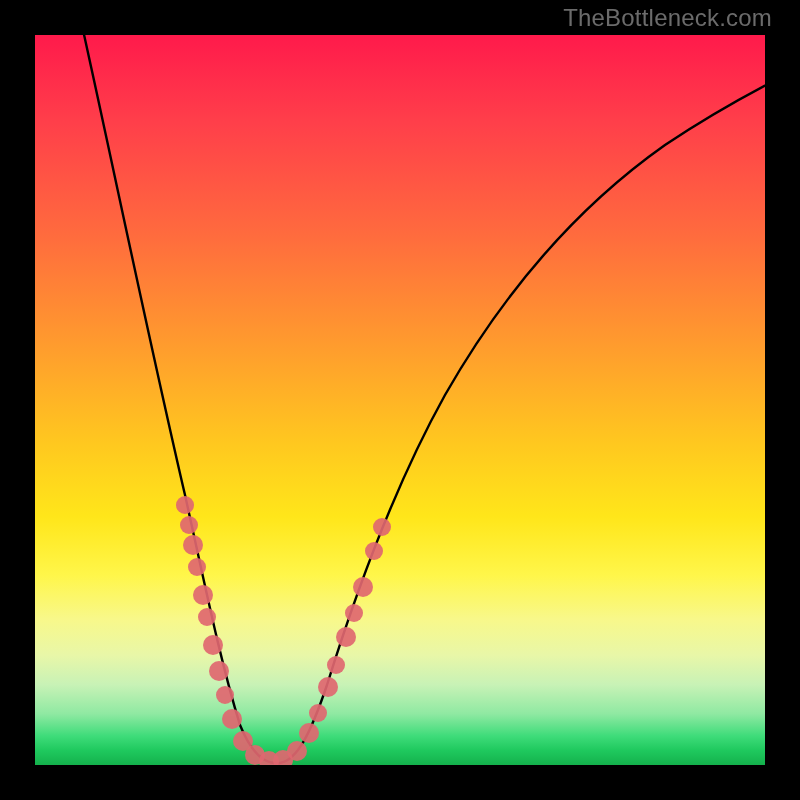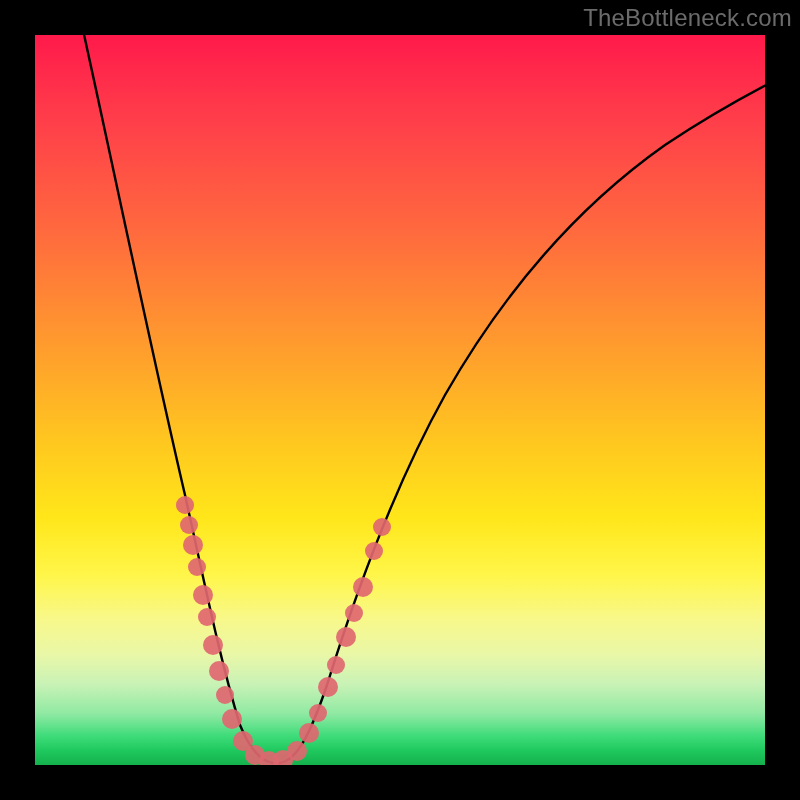--- a/index.html
+++ b/index.html
@@ -39,21 +39,21 @@
       #8fe9a2 93%,
       #3fdc7a 96%,
       #1fc95e 98%,
       #14b14c 100%
     );
     overflow: hidden;
   }
   .watermark {
     position: absolute;
     top: 4px;
-    right: 8px;
+    right: 28px;
     color: #6b6b6b;
     font-size: 24px;
     letter-spacing: 0.2px;
     font-weight: 400;
     z-index: 10;
     user-select: none;
   }
   svg.curve {
     position: absolute;
     left: 0;

